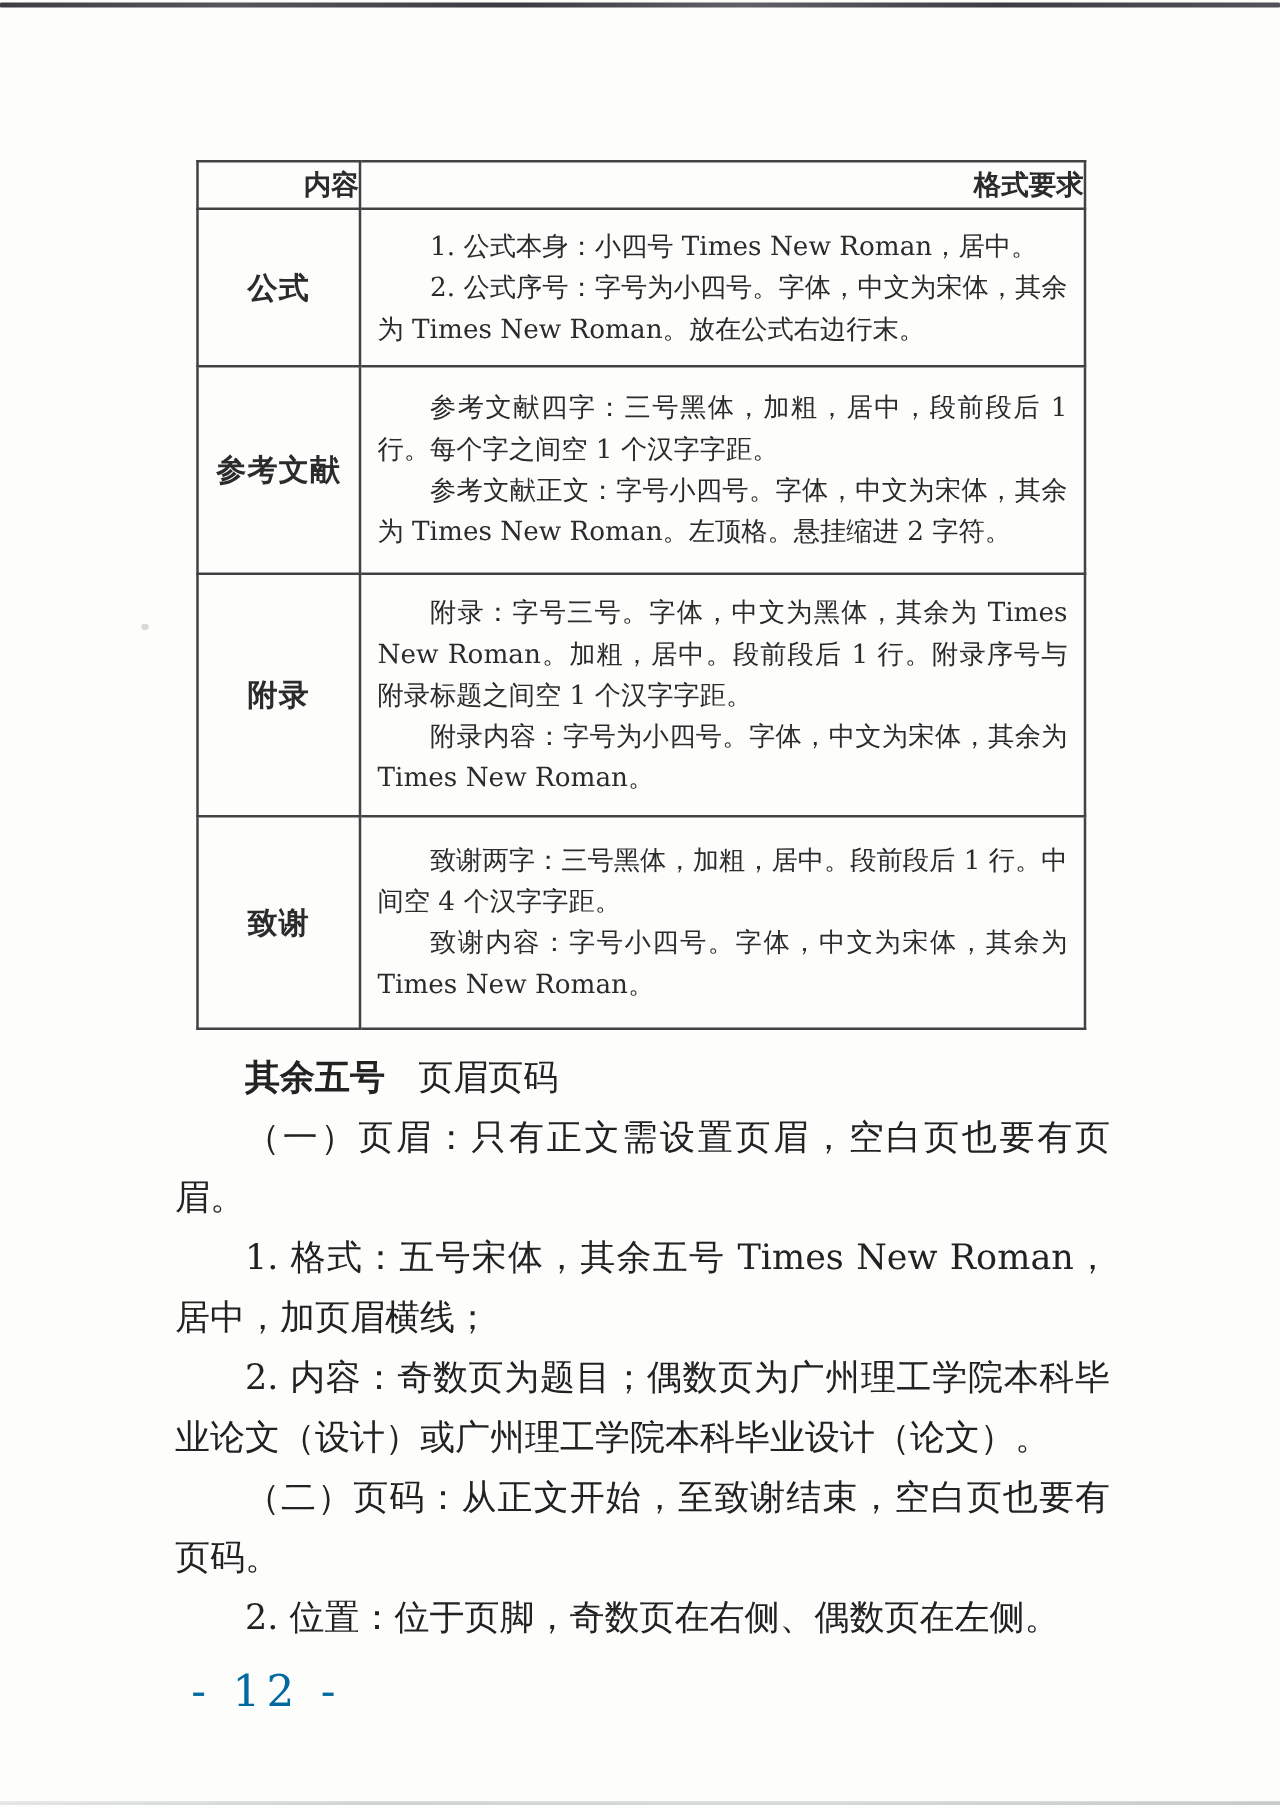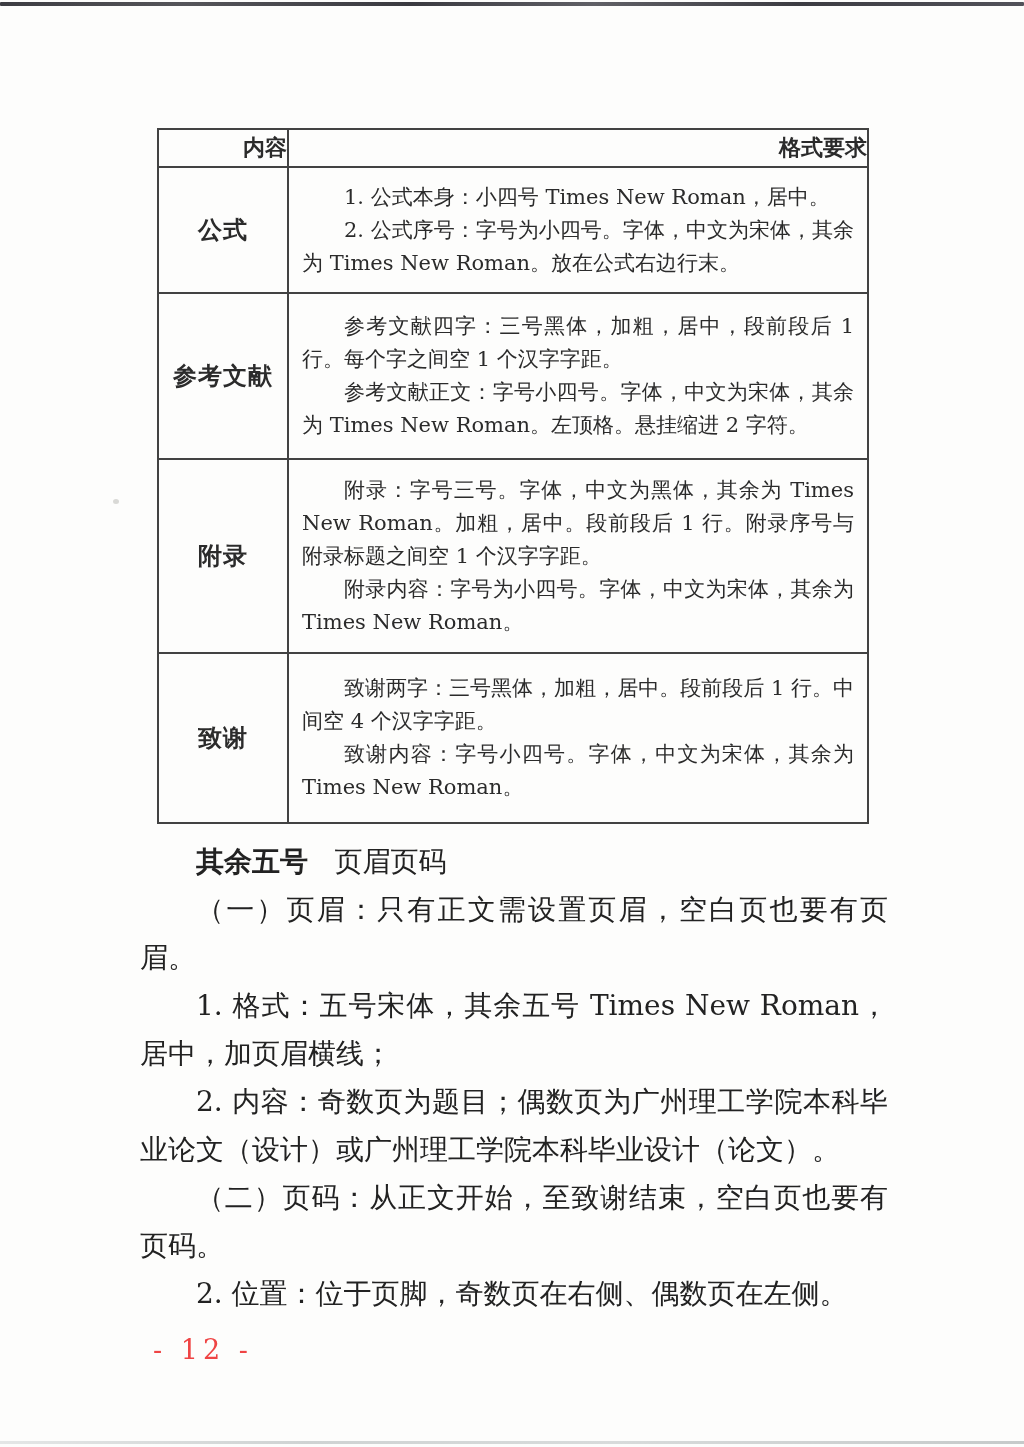--- a/index.html
+++ b/index.html
@@ -89,23 +89,23 @@
   }
   .article-heading { font-weight: bold; }
   .article-heading .heading-title {
     font-weight: normal;
     margin-left: 0.95em;
   }
 
   .page-footer {
     position: absolute;
     top: 1334px; left: 153px;
-    font-size: 27px;
+    font-size: 35px;
     letter-spacing: 5px;
-    color: #ef4444;
+    color: #0369a1;
   }
 </style>
 </head>
 <body>
 
 <div class="page">
 
   <div class="scan-top-edge"></div>
   <div class="scan-speck"></div>
 

